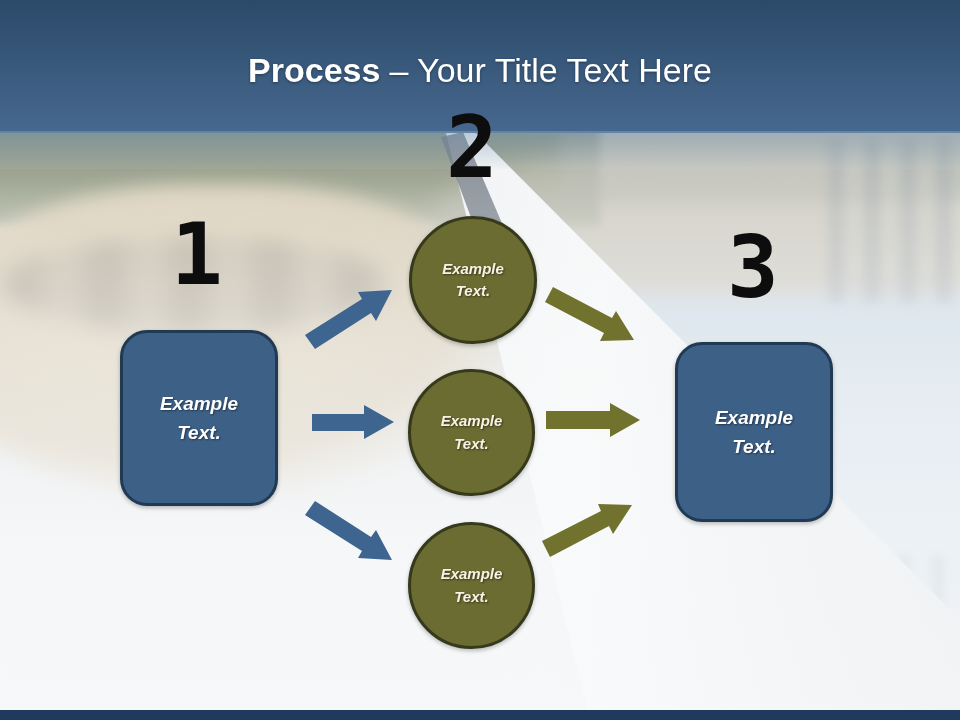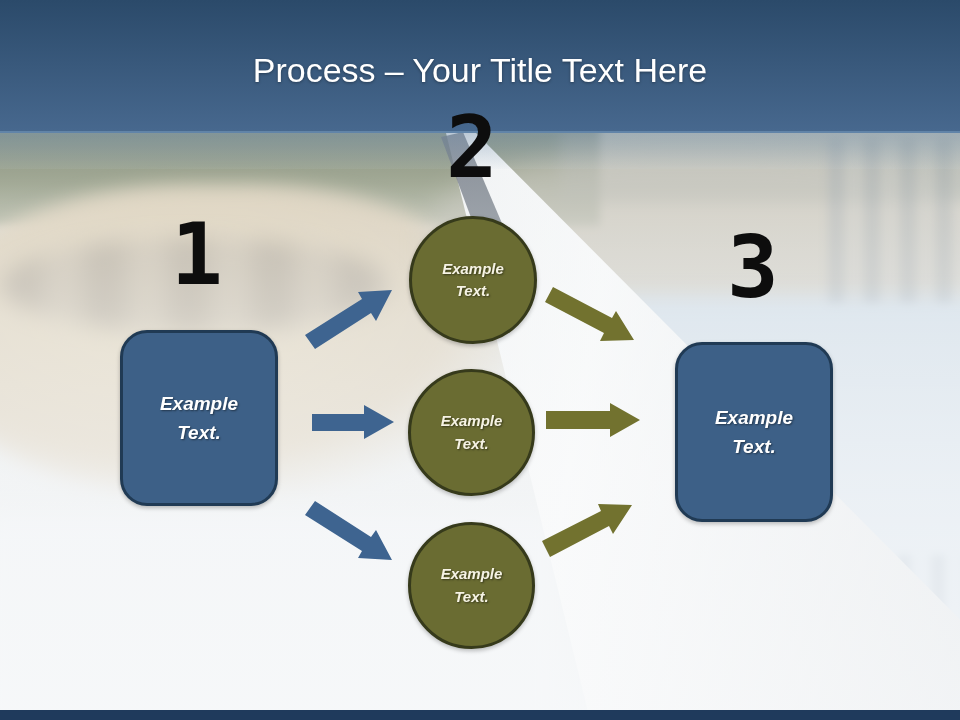--- a/index.html
+++ b/index.html
@@ -39,21 +39,21 @@
 
   
   .header{position:absolute;left:0;top:0;width:960px;height:133px;z-index:5;
     background:linear-gradient(180deg,var(--header-blue-dark,#2b4a6a),var(--header-blue-light,#47688e));
     border-bottom:2px solid #6184a8;box-sizing:border-box;}
   .header-fade{position:absolute;left:0;top:133px;width:960px;height:36px;z-index:4;
     background:linear-gradient(180deg,rgba(122,150,178,.45),rgba(205,218,230,.08));}
   .title{position:absolute;left:0;right:0;top:50px;z-index:6;text-align:center;
     color:var(--title-white,#fff);font-size:34px;line-height:1.2;
     text-shadow:0 1px 3px rgba(0,0,0,.35);}
-  .title .t-bold{font-weight:400;}
+  .title .t-bold{font-weight:700;}
   .title .t-reg{font-weight:400;margin-left:9px;}
 
   
   .num{position:absolute;z-index:10;width:110px;text-align:center;
     font-family:"DejaVu Sans Mono","Liberation Mono",monospace;font-weight:700;
     font-size:86px;line-height:1;color:var(--number-black,#0d0d0d);}
   .num1{left:142px;top:211px;}
   .num2{left:417px;top:104px;}
   .num3{left:698px;top:224px;}
 

